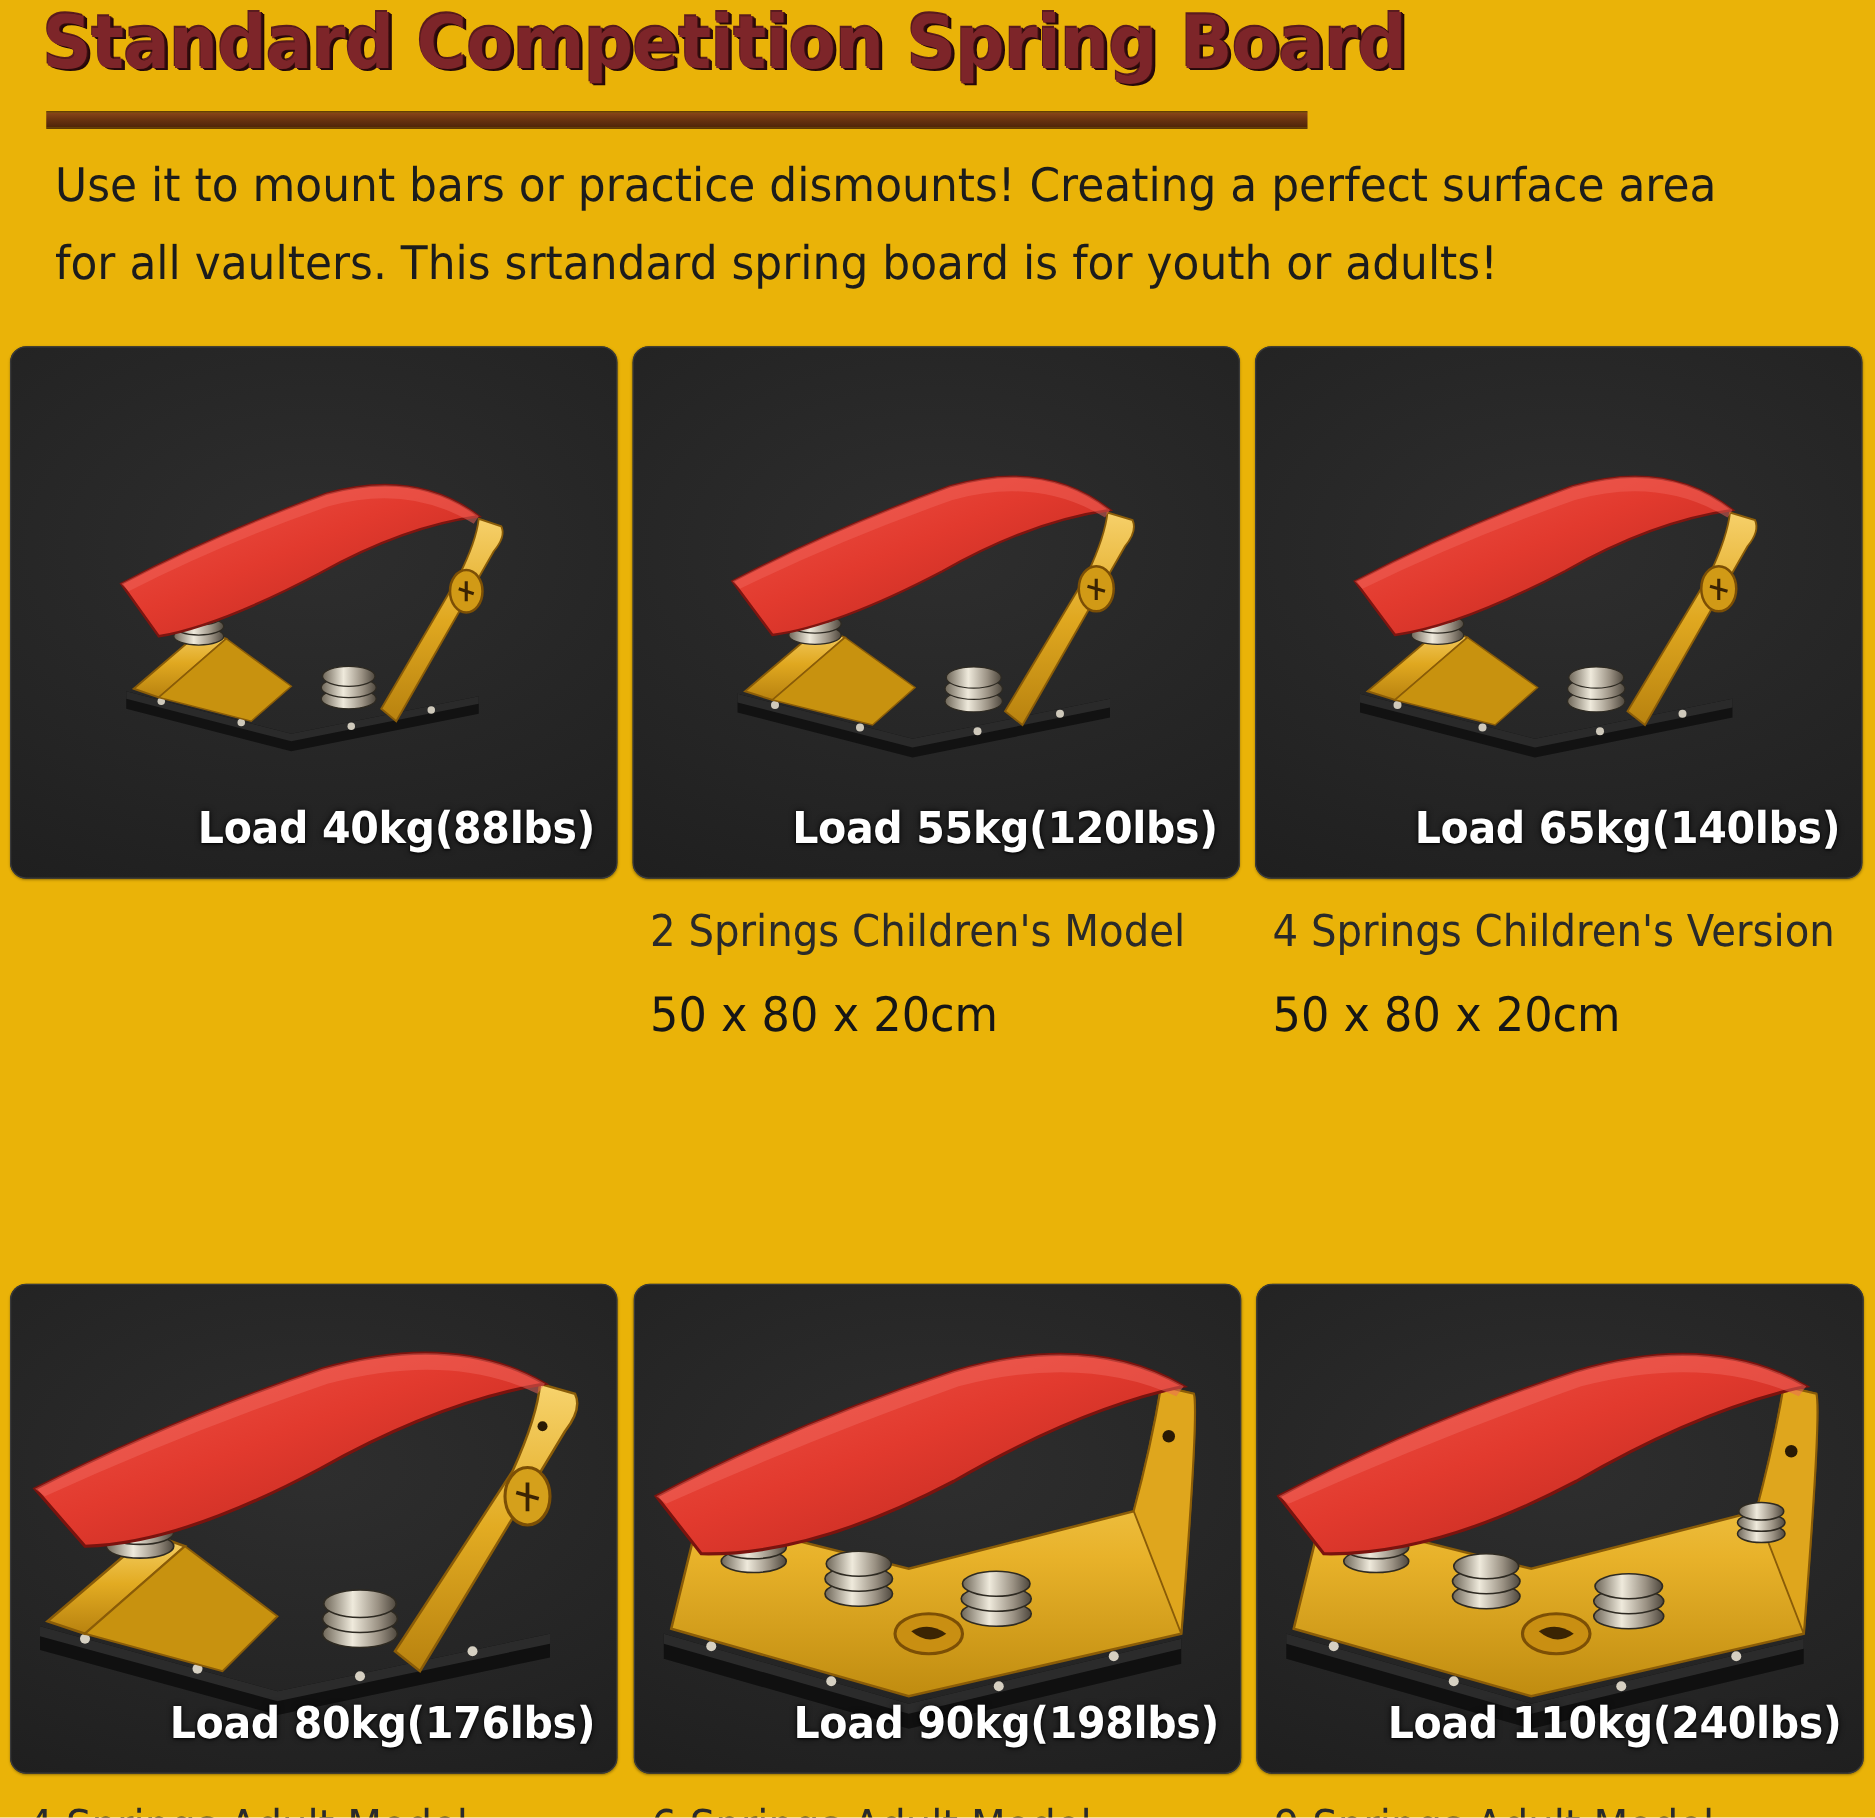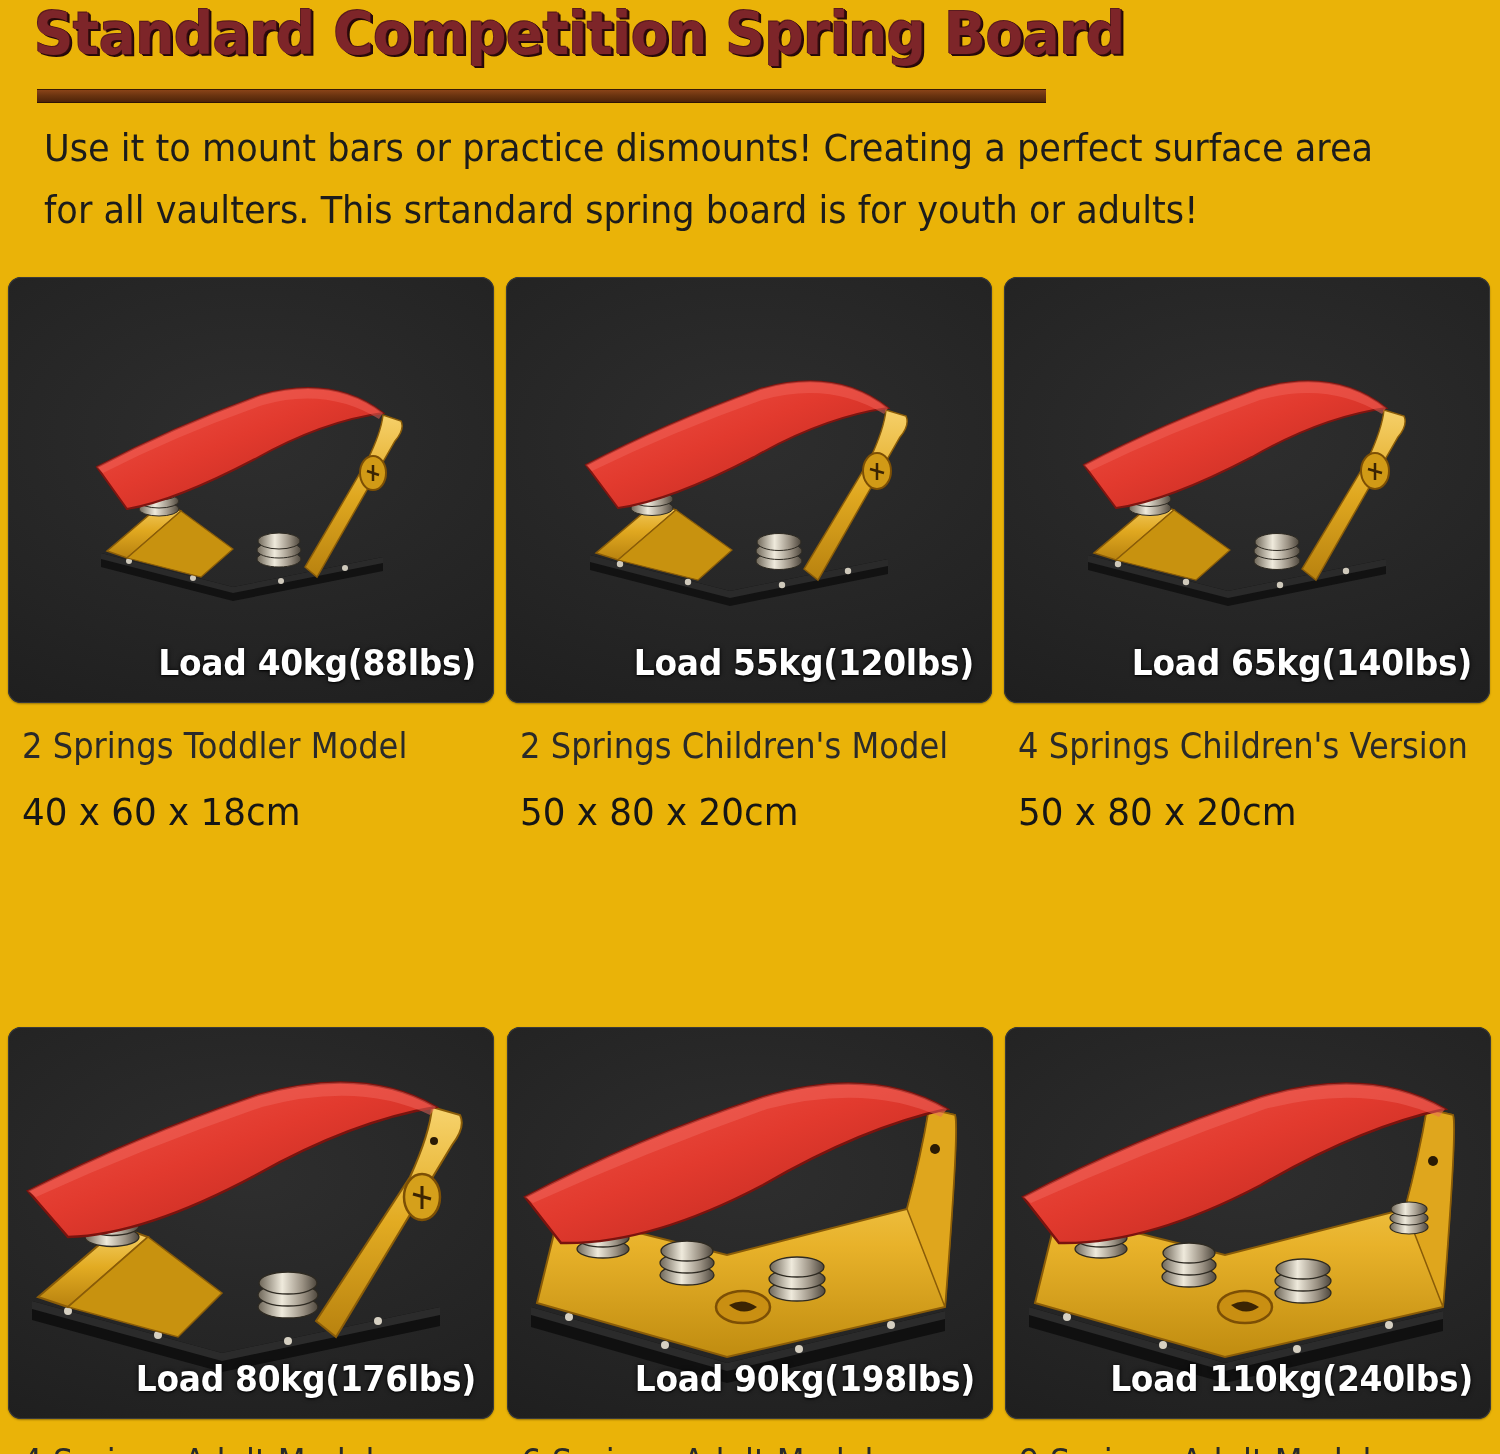--- a/index.html
+++ b/index.html
@@ -219,24 +219,20 @@
                 <ellipse cx="196" cy="169" rx="22" ry="8" fill="url(#sprA)" stroke="#2e2a22"></ellipse>
                 <ellipse cx="196" cy="160" rx="21" ry="8" fill="url(#sprA)" stroke="#2e2a22"></ellipse>
               </g>
 
               <path d="M14 86 Q90 46 178 14 Q250 -6 300 32 Q240 40 172 78 Q92 120 44 128 Z" fill="url(#padA)" stroke="#7e1510" stroke-width="2"></path>
               <path d="M14 86 Q90 46 178 14 Q250 -6 300 32 L296 38 Q244 6 180 24 Q94 54 20 92 Z" fill="#ef6258" opacity="0.5"></path>
             </svg>
           </div>
           <div class="load-label">Load 40kg(88lbs)</div>
         </div>
-        <div class="caption-block">
-          <div class="caption-model">2 Springs Toddler Model</div>
-          <div class="caption-dims">40 x 60 x 18cm</div>
-        </div>
       </div>
 
       <div class="cell">
         <div class="card tall">
           <div class="product prod-md">
             <svg viewBox="0 0 350 250" xmlns="http://www.w3.org/2000/svg" role="img">
               <defs>
                 <linearGradient id="padB" x1="0" y1="0" x2="1" y2="1">
                   <stop offset="0" stop-color="#f0554a"></stop>
                   <stop offset="0.45" stop-color="#e23a2e"></stop>

